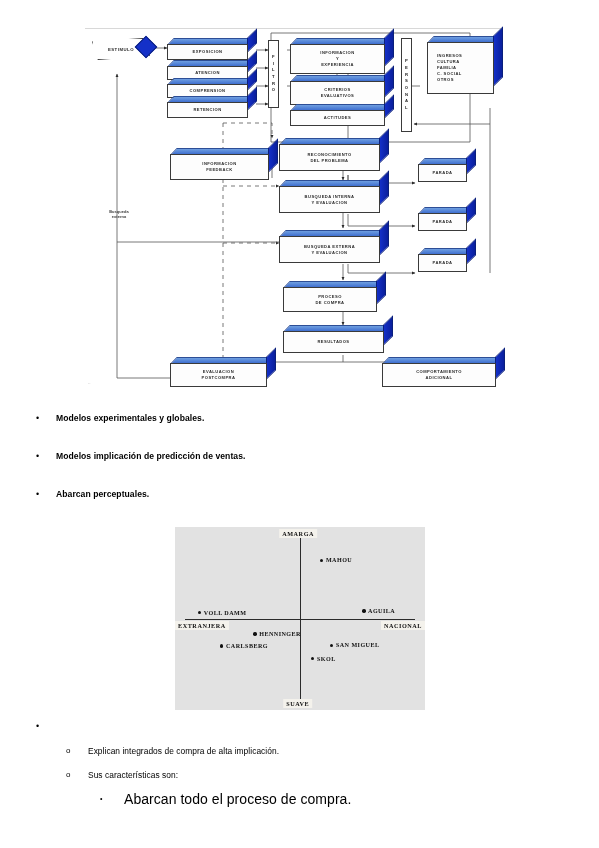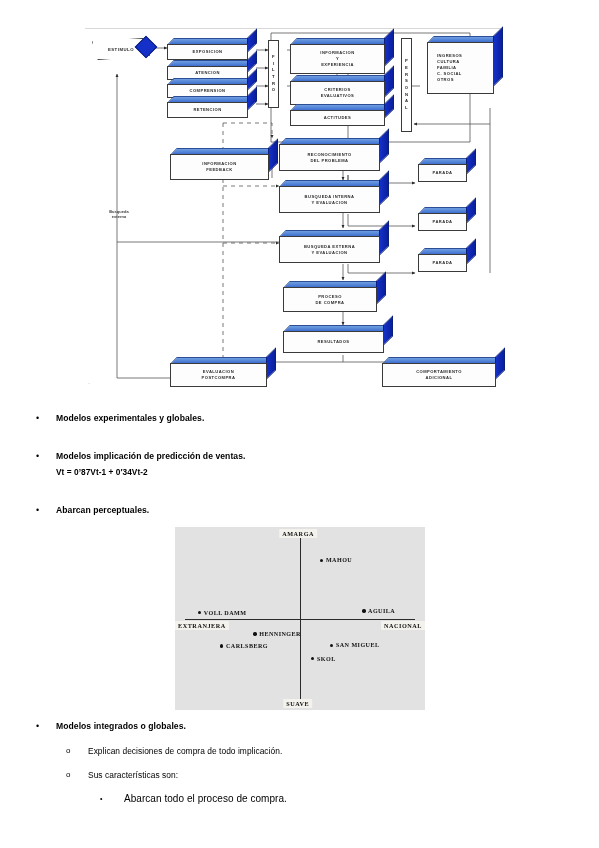--- a/index.html
+++ b/index.html
@@ -62,21 +62,21 @@
   .li{display:flex;align-items:flex-start;}
   .lvl1{margin-left:36px;margin-bottom:0;}
   .lvl1 .bul{width:20px;flex:0 0 20px;font-size:9px;line-height:16px;}
   .lvl1 .txt{font-size:8.6px;font-weight:700;line-height:16px;letter-spacing:.05px;}
   .formula{margin-left:56px;font-size:8.3px;font-weight:700;line-height:16px;letter-spacing:.05px;}
   .lvl2{margin-left:66px;}
   .lvl2 .bul{width:22px;flex:0 0 22px;font-size:8px;line-height:18px;}
   .lvl2 .txt{font-size:8.4px;line-height:18px;letter-spacing:.05px;}
   .lvl3{margin-left:100px;}
   .lvl3 .bul{width:24px;flex:0 0 24px;font-size:7px;line-height:18px;}
-  .lvl3 .txt{font-size:10px;line-height:18px;letter-spacing:.05px;}
+  .lvl3 .txt{font-size:14px;line-height:18px;letter-spacing:.05px;}
   .gap22{height:22px;}
   .gap10{height:10px;}
 
   
   #pmap{
     position:absolute;left:175px;top:527px;width:250px;height:183px;
     background:#e2e2e2;
   }
   #pmap .vaxis{position:absolute;left:50%;top:8px;bottom:8px;width:1px;background:#2b2b2b;}
   #pmap .haxis{position:absolute;top:50%;left:10px;right:10px;height:1px;background:#2b2b2b;}
@@ -327,21 +327,20 @@
     <div class="bul">•</div>
     <div class="txt">Modelos experimentales y globales.</div>
   </div>
 
   <div class="gap22"></div>
 
   <div class="li lvl1">
     <div class="bul">•</div>
     <div class="txt">Modelos implicación de predicción de ventas.</div>
   </div>
-  <div class="formula">Vt = 0’87Vt-1  +  0′34Vt-2</div>
 
   <div class="gap22"></div>
 
   <div class="li lvl1">
     <div class="bul">•</div>
     <div class="txt">Abarcan perceptuales.</div>
   </div>
 </div>
 
 <div id="pmap">
@@ -381,26 +380,25 @@
       <div class="pt" style="left: 136.1px; top: 128.8px;">
         <i></i>
         <span>SKOL</span>
       </div>
     </div>
 </div>
 
 <div style="position:absolute;left:0;top:718px;width:599px;">
   <div class="li lvl1">
     <div class="bul">•</div>
-    <div class="txt">Modelos integrados o globales.</div>
   </div>
   <div style="height:8px;"></div>
   <div class="li lvl2">
     <div class="bul">o</div>
-    <div class="txt">Explican decisiones de compra de todo implicación.</div>
+    <div class="txt">Explican integrados de compra de alta implicación.</div>
   </div>
   <div style="height:6px;"></div>
   <div class="li lvl2">
     <div class="bul">o</div>
     <div class="txt">Sus características son:</div>
   </div>
   <div style="height:6px;"></div>
   <div class="li lvl3">
     <div class="bul">•</div>
     <div class="txt">Abarcan todo el proceso de compra.</div>

